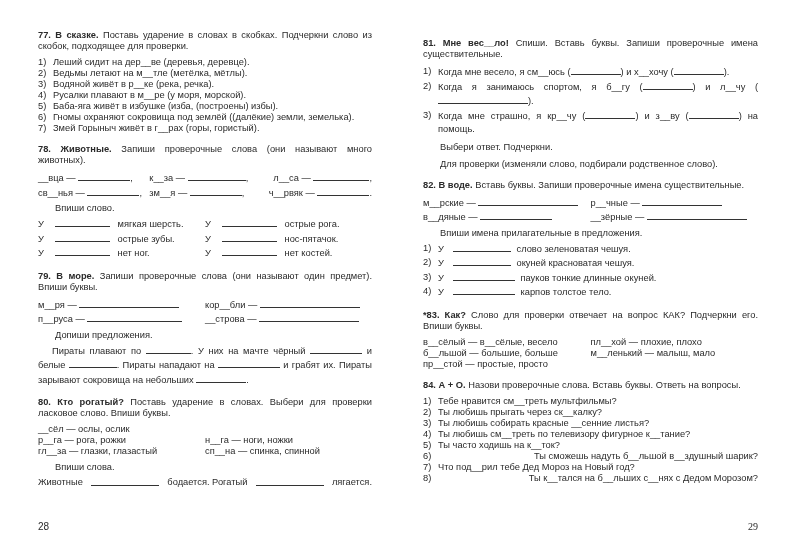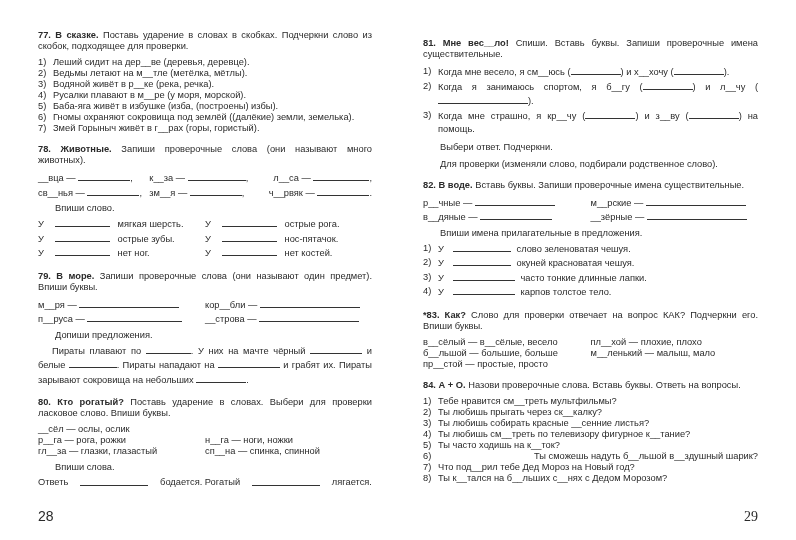--- a/index.html
+++ b/index.html
@@ -22,21 +22,21 @@
   .ex-head { text-align: justify; margin-bottom: 5px; }
   .ex-title { font-weight: bold; }
   .item { display: flex; line-height: 11px; }
   .item .num { width: 15px; flex: none; }
   .item .txt { flex: 1; text-align: justify; }
   .row { display: flex; line-height: 13.5px; }
   .col { flex: 1; white-space: nowrap; }
   .line { display: inline-block; border-bottom: 1px solid #333; height: 9px; vertical-align: baseline; }
   .para { margin: 3px 17px; }
   .indent { text-indent: 14px; text-align: justify; line-height: 13.5px; }
-  .page-num { position: absolute; bottom: 18px; font-size: 14px; margin-top: 48px; }
+  .page-num { position: absolute; bottom: 8px; font-size: 10px; margin-top: 48px; }
   #page-left .page-num { left: 38px; }
   #page-right .page-num { right: 38px; font-family: Liberation Serif, serif; }
 </style>
 </head>
 <body>
 
 <div class="page" id="page-left">
   <div class="content">
 
     <div class="ex">
@@ -143,21 +143,21 @@
       <div class="row" style="line-height:11px">
         <span class="col">р__га — рога, рожки</span>
         <span class="col">н__га — ноги, ножки</span>
       </div>
       <div class="row" style="line-height:11px">
         <span class="col">гл__за — глазки, глазастый</span>
         <span class="col">сп__на — спинка, спинной</span>
       </div>
       <div class="para" style="margin-top:5px">Впиши слова.</div>
       <div class="row" style="justify-content:space-between">
-        <span>Ответь</span>
+        <span>Животные</span>
         <span class="line" style="width:68px"></span>
         <span>бодается. Рогатый</span>
         <span class="line" style="width:68px"></span>
         <span>лягается.</span>
       </div>
     </div>
   </div>
   <div class="page-num">28</div>
 </div>
 
@@ -184,39 +184,39 @@
       <div class="para" style="margin-top:5px">Выбери ответ. Подчеркни.</div>
       <div class="para" style="margin-top:6px">Для проверки (изменяли слово, подбирали родственное слово).</div>
     </div>
 
     <div class="ex">
       <div class="ex-head">
         <span class="ex-title">82. В воде.</span>
         <span>Вставь буквы. Запиши проверочные имена существительные.</span>
       </div>
       <div class="row">
+        <span class="col"><span>м__рские —</span> <span class="line" style="width:100px"></span></span>
         <span class="col"><span>р__чные —</span> <span class="line" style="width:80px"></span></span>
-        <span class="col"><span>м__рские —</span> <span class="line" style="width:100px"></span></span>
       </div>
       <div class="row">
         <span class="col"><span>в__дяные —</span> <span class="line" style="width:72px"></span></span>
         <span class="col"><span>__зёрные —</span> <span class="line" style="width:100px"></span></span>
       </div>
       <div class="para">Впиши имена прилагательные в предложения.</div>
       <div class="item" style="line-height:13.5px">
           <span class="num">1)</span>
           <span class="txt"><span>У</span> <span class="line" style="width:58px;margin:0 6px"></span><span>слово зеленоватая чешуя.</span></span>
         </div>
       <div class="item" style="line-height:13.5px">
           <span class="num">2)</span>
           <span class="txt"><span>У</span> <span class="line" style="width:58px;margin:0 6px"></span><span>окуней красноватая чешуя.</span></span>
         </div>
       <div class="item" style="line-height:13.5px">
           <span class="num">3)</span>
-          <span class="txt"><span>У</span> <span class="line" style="width:62px;margin:0 6px"></span><span>часто тонкие длинные лапки.</span></span>
+          <span class="txt"><span>У</span> <span class="line" style="width:62px;margin:0 6px"></span><span>пауков тонкие длинные окуней.</span></span>
         </div>
       <div class="item" style="line-height:13.5px">
           <span class="num">4)</span>
           <span class="txt"><span>У</span> <span class="line" style="width:62px;margin:0 6px"></span><span>карпов толстое тело.</span></span>
         </div>
     </div>
 
     <div class="ex">
       <div class="ex-head">
         <span class="ex-title">*83. Как?</span>
@@ -265,19 +265,19 @@
         <div class="item">
             <span class="num">6)</span>
             <span class="txt" style="text-align:right">Ты сможешь надуть б__льшой в__здушный шарик?</span>
           </div>
         <div class="item">
             <span class="num">7)</span>
             <span class="txt" style="text-align:left">Что под__рил тебе Дед Мороз на Новый год?</span>
           </div>
         <div class="item">
             <span class="num">8)</span>
-            <span class="txt" style="text-align:left">Ты к__тался на б__льших с__нях с Дедом Морозом?</span>
+            <span class="txt" style="text-align:right">Ты к__тался на б__льших с__нях с Дедом Морозом?</span>
           </div>
       </div>
     </div>
   </div>
   <div class="page-num">29</div>
 </div>
 
 </body></html>

